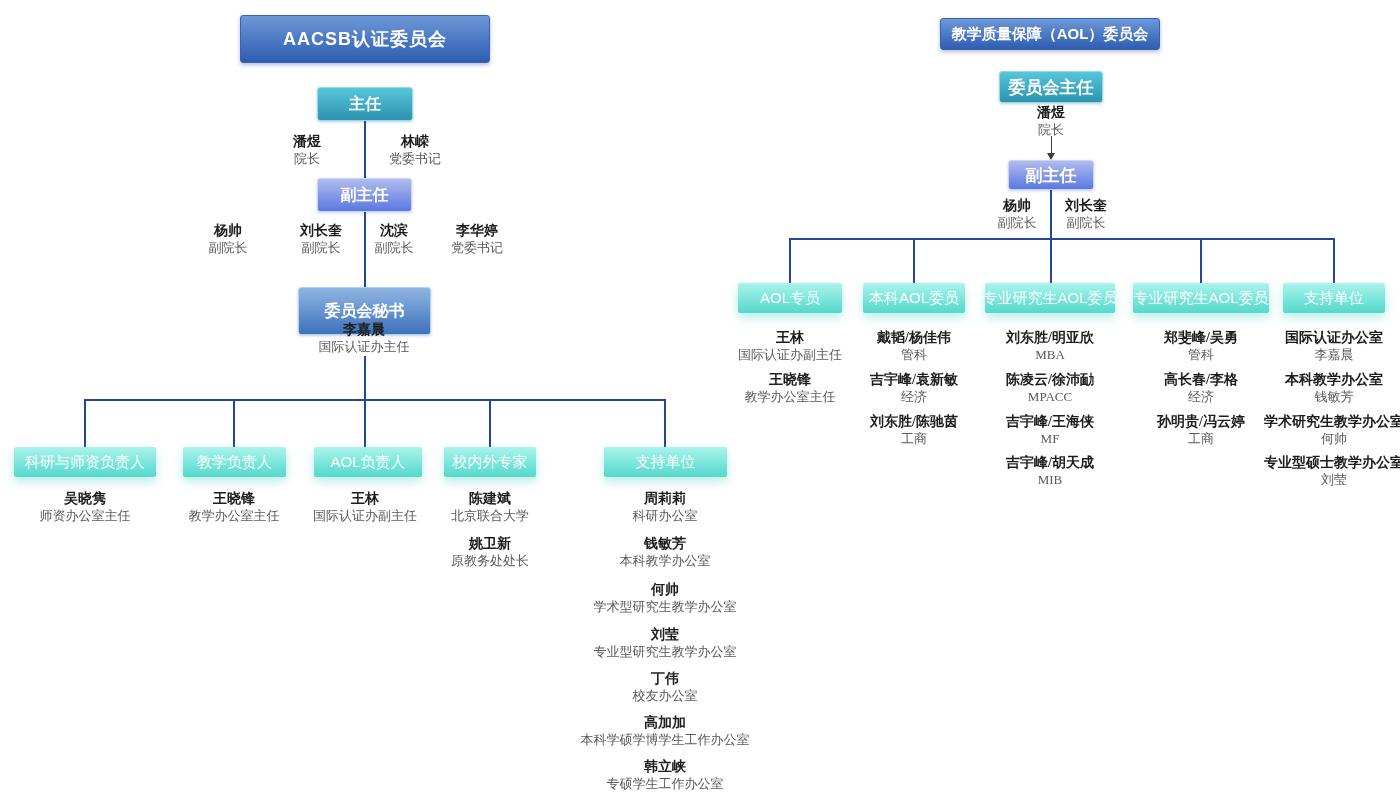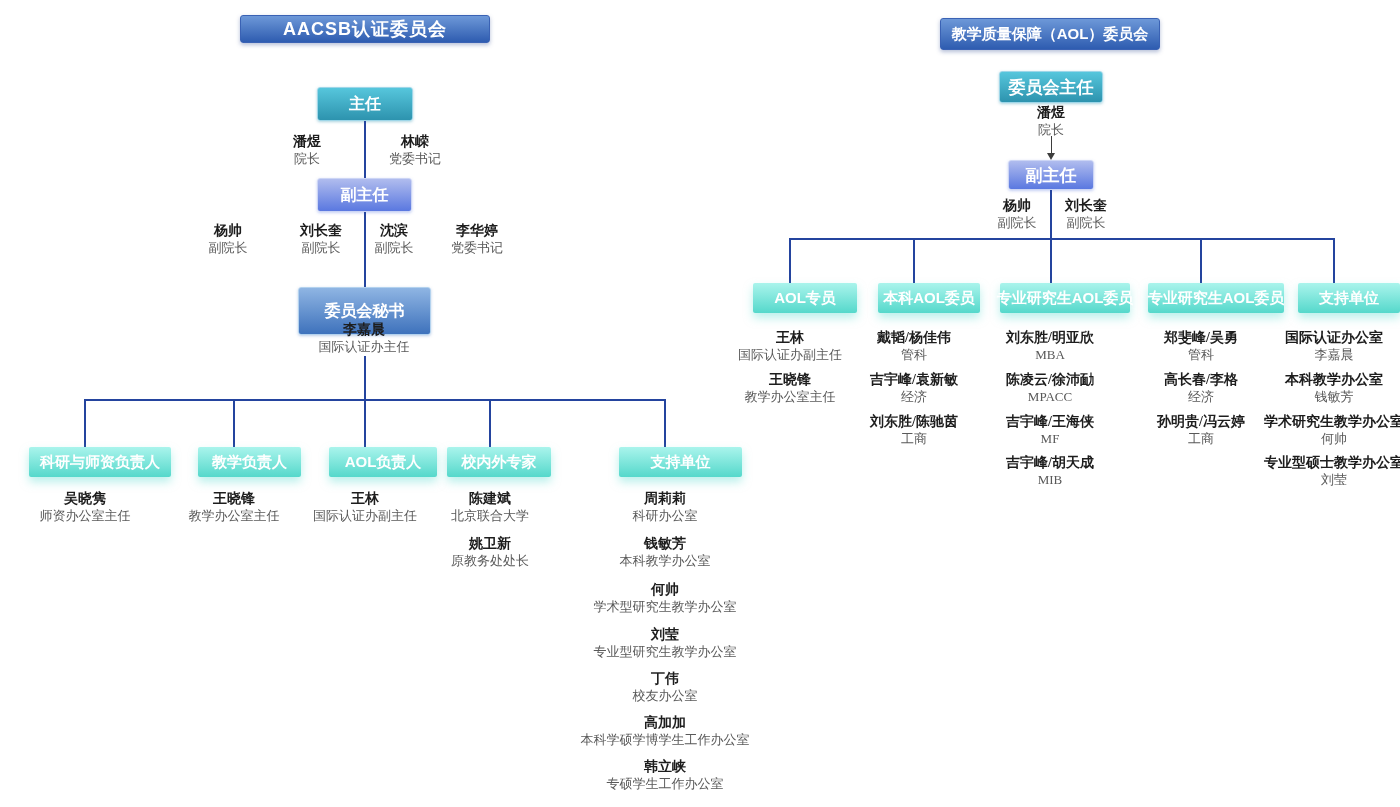--- a/index.html
+++ b/index.html
@@ -19,40 +19,39 @@
   .node{
     position:absolute;display:flex;align-items:center;justify-content:center;
     color:#fff;font-weight:bold;font-size:16px;border-radius:3px;box-sizing:border-box;
   }
   .node.teal{background:linear-gradient(#56c6dc,#2d93ae);border:1px solid #9ed6e8;box-shadow:0 1px 3px rgba(45,147,174,.4);}
   .node.peri{background:linear-gradient(#b0bcee,#5a78e0);border:1px solid #ccd5f5;box-shadow:0 1px 3px rgba(90,120,224,.35);}
   .node.blue{background:linear-gradient(#8fb5e3,#3e72bc);border:1px solid #b3d2ee;box-shadow:0 1px 3px rgba(62,114,188,.35);}
   .node.r{font-size:17px;}
   .bhead{
     position:absolute;display:flex;align-items:center;justify-content:center;
-    color:#fff;font-weight:bold;font-size:15px;border-radius:2px;white-space:nowrap;
+    color:#fff;font-weight:normal;font-size:15px;border-radius:2px;white-space:nowrap;
     background:linear-gradient(#aaf4ec,#55d8cb);
     box-shadow:0 5px 10px rgba(130,228,218,.55);
     box-sizing:border-box;
-    margin-left:15px;
   }
   .member{position:absolute;transform:translateX(-50%);text-align:center;white-space:nowrap;font-family:Liberation Serif, serif;}
   .m-name{font-weight:bold;font-size:14px;color:#1d1d1d;line-height:17px;}
   .m-role{font-size:13px;color:#595959;line-height:17px;}
   .vline,.hline{position:absolute;background:#24449e;}
   .arrow-line{position:absolute;background:#3d3d3d;width:1px;}
   .arrow-head{position:absolute;width:0;height:0;border-left:4px solid transparent;border-right:4px solid transparent;border-top:7px solid #3d3d3d;}
 </style>
 </head>
 <body>
 
 <div id="canvas">
 
   <div>
-    <div class="banner" style="left:240px;top:15px;width:250px;height:28px">AACSB认证委员会</div>
+    <div class="banner" style="left:240px;top:15px;width:250px;height:48px">AACSB认证委员会</div>
 
     <div class="node teal" style="left:317px;top:87px;width:96px;height:34px">主任</div>
 
     <div class="vline" style="left:364px;top:121px;width:2px;height:57px"></div>
 
     <div class="member" style="left:307px;top:133px">
       <div class="m-name">潘煜</div>
       <div class="m-role">院长</div>
     </div>
     <div class="member" style="left:415px;top:133px">
@@ -91,21 +90,21 @@
     <div class="vline" style="left:364px;top:356px;width:2px;height:91px"></div>
     <div class="hline" style="left:84px;top:399px;width:582px;height:2px"></div>
     <div class="vline" style="left:84px;top:399px;width:2px;height:48px"></div>
     <div class="vline" style="left:233px;top:399px;width:2px;height:48px"></div>
     <div class="vline" style="left:489px;top:399px;width:2px;height:48px"></div>
     <div class="vline" style="left:664px;top:399px;width:2px;height:48px"></div>
 
     <div class="bhead" style="left:14px;top:447px;width:142px;height:30px">科研与师资负责人</div>
     <div class="bhead" style="left:183px;top:447px;width:103px;height:30px">教学负责人</div>
     <div class="bhead" style="left:314px;top:447px;width:108px;height:30px">AOL负责人</div>
-    <div class="bhead" style="left:432px;top:447px;width:104px;height:30px">校内外专家</div>
+    <div class="bhead" style="left:444px;top:447px;width:92px;height:30px">校内外专家</div>
     <div class="bhead" style="left:604px;top:447px;width:123px;height:30px">支持单位</div>
 
     <div class="member" style="left:85px;top:490px">
       <div class="m-name">吴晓隽</div>
       <div class="m-role">师资办公室主任</div>
     </div>
     <div class="member" style="left:234px;top:490px">
       <div class="m-name">王晓锋</div>
       <div class="m-role">教学办公室主任</div>
     </div>

